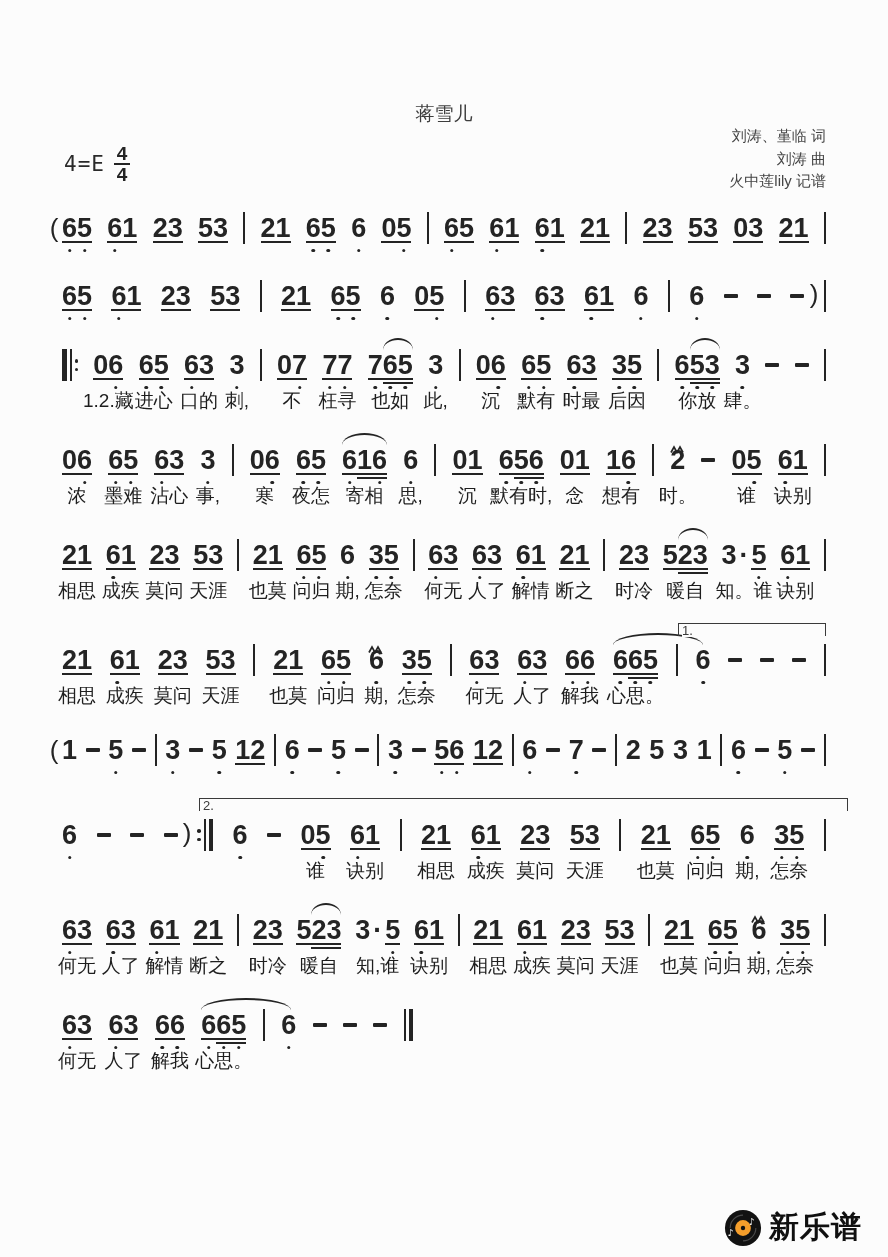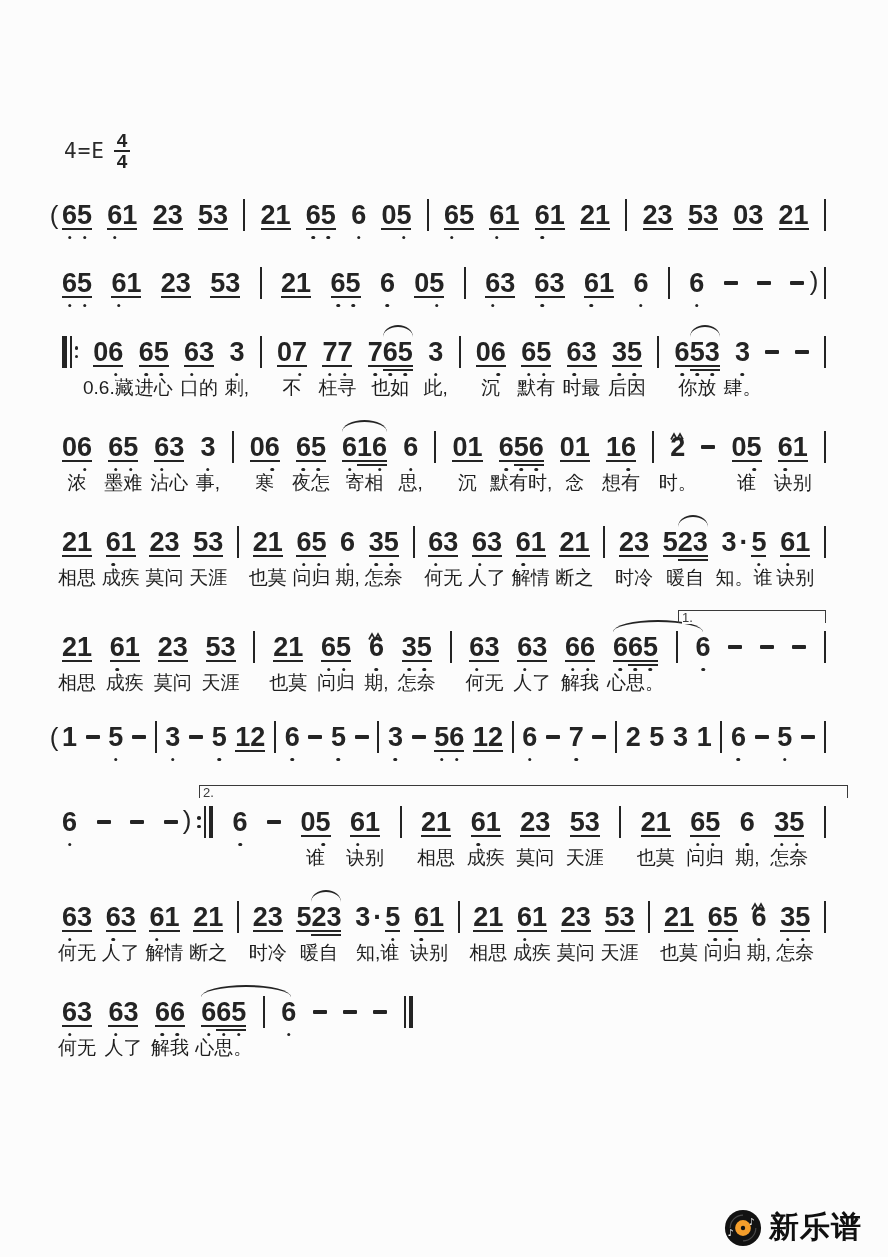--- a/index.html
+++ b/index.html
@@ -44,28 +44,34 @@
   
   .brand{position:absolute;right:26px;bottom:9px;display:flex;align-items:center;gap:7px;}
   .brand-text{font-weight:700;font-size:30px;color:#101010;letter-spacing:1px;}
 </style>
 </head>
 <body>
 
 <div class="page">
 
   <div class="header">
+    <div class="singer">蒋雪儿</div>
     <div class="keysig">
       <span class="keytxt">4=E</span>
       <span class="tsig">
         <b>4</b>
         <i></i>
         <b>4</b>
       </span>
     </div>
+    <div class="credits">
+      <div>刘涛、堇临 词</div>
+      <div>刘涛 曲</div>
+      <div>火中莲lily 记谱</div>
+    </div>
   </div>
 
   <div class="score">
       <div class="line" style="margin-bottom: 38px;">
         <span class="note"><span class="ch">6</span><span class="ch">5</span><i class="ul"></i><i class="lodot" style="left: 0.5ch;"></i><i class="lodot" style="left: 1.5ch;"></i><span class="pre">(</span></span>
         <span class="note"><span class="ch">6</span><span class="ch">1</span><i class="ul"></i><i class="lodot" style="left: 0.5ch;"></i></span>
         <span class="note"><span class="ch">2</span><span class="ch">3</span><i class="ul"></i></span>
         <span class="note"><span class="ch">5</span><span class="ch">3</span><i class="ul"></i></span>
         <span class="barw">
           <i class="bl"></i>
@@ -131,21 +137,21 @@
       </div>
       <div class="line" style="margin-bottom: 65px;">
         <span class="barw">
           <i class="bl thick"></i>
           <i class="bl"></i>
           <span class="rdots">
             <i class="rdot"></i>
             <i class="rdot"></i>
           </span>
         </span>
-        <span class="note"><span class="ch">0</span><span class="ch">6</span><i class="ul"></i><i class="lodot" style="left: 1.5ch;"></i><span class="lyr">0.6.藏</span></span>
+        <span class="note"><span class="ch">0</span><span class="ch">6</span><i class="ul"></i><i class="lodot" style="left: 1.5ch;"></i><span class="lyr">1.2.藏</span></span>
         <span class="note"><span class="ch">6</span><span class="ch">5</span><i class="ul"></i><i class="lodot" style="left: 0.5ch;"></i><i class="lodot" style="left: 1.5ch;"></i><span class="lyr">进心</span></span>
         <span class="note"><span class="ch">6</span><span class="ch">3</span><i class="ul"></i><i class="lodot" style="left: 0.5ch;"></i><span class="lyr">口的</span></span>
         <span class="note"><span class="ch">3</span><i class="lodot" style="left: 0.5ch;"></i><span class="lyr">刺,</span></span>
         <span class="barw">
           <i class="bl"></i>
         </span>
         <span class="note"><span class="ch">0</span><span class="ch">7</span><i class="ul"></i><i class="lodot" style="left: 1.5ch;"></i><span class="lyr">不</span></span>
         <span class="note"><span class="ch">7</span><span class="ch">7</span><i class="ul"></i><i class="lodot" style="left: 0.5ch;"></i><i class="lodot" style="left: 1.5ch;"></i><span class="lyr">枉寻</span></span>
         <span class="note"><span class="ch">7</span><span class="ch">6</span><span class="ch">5</span><i class="ul"></i><i class="ul2" style="left: 1ch; width: 2ch;"></i><i class="lodot" style="left: 0.5ch;"></i><i class="lodot" style="left: 1.5ch;"></i><i class="lodot" style="left: 2.5ch;"></i><i class="arc" style="left: 1ch; width: 2ch;"></i><span class="lyr">也如</span></span>
         <span class="note"><span class="ch">3</span><i class="lodot" style="left: 0.5ch;"></i><span class="lyr">此,</span></span>

